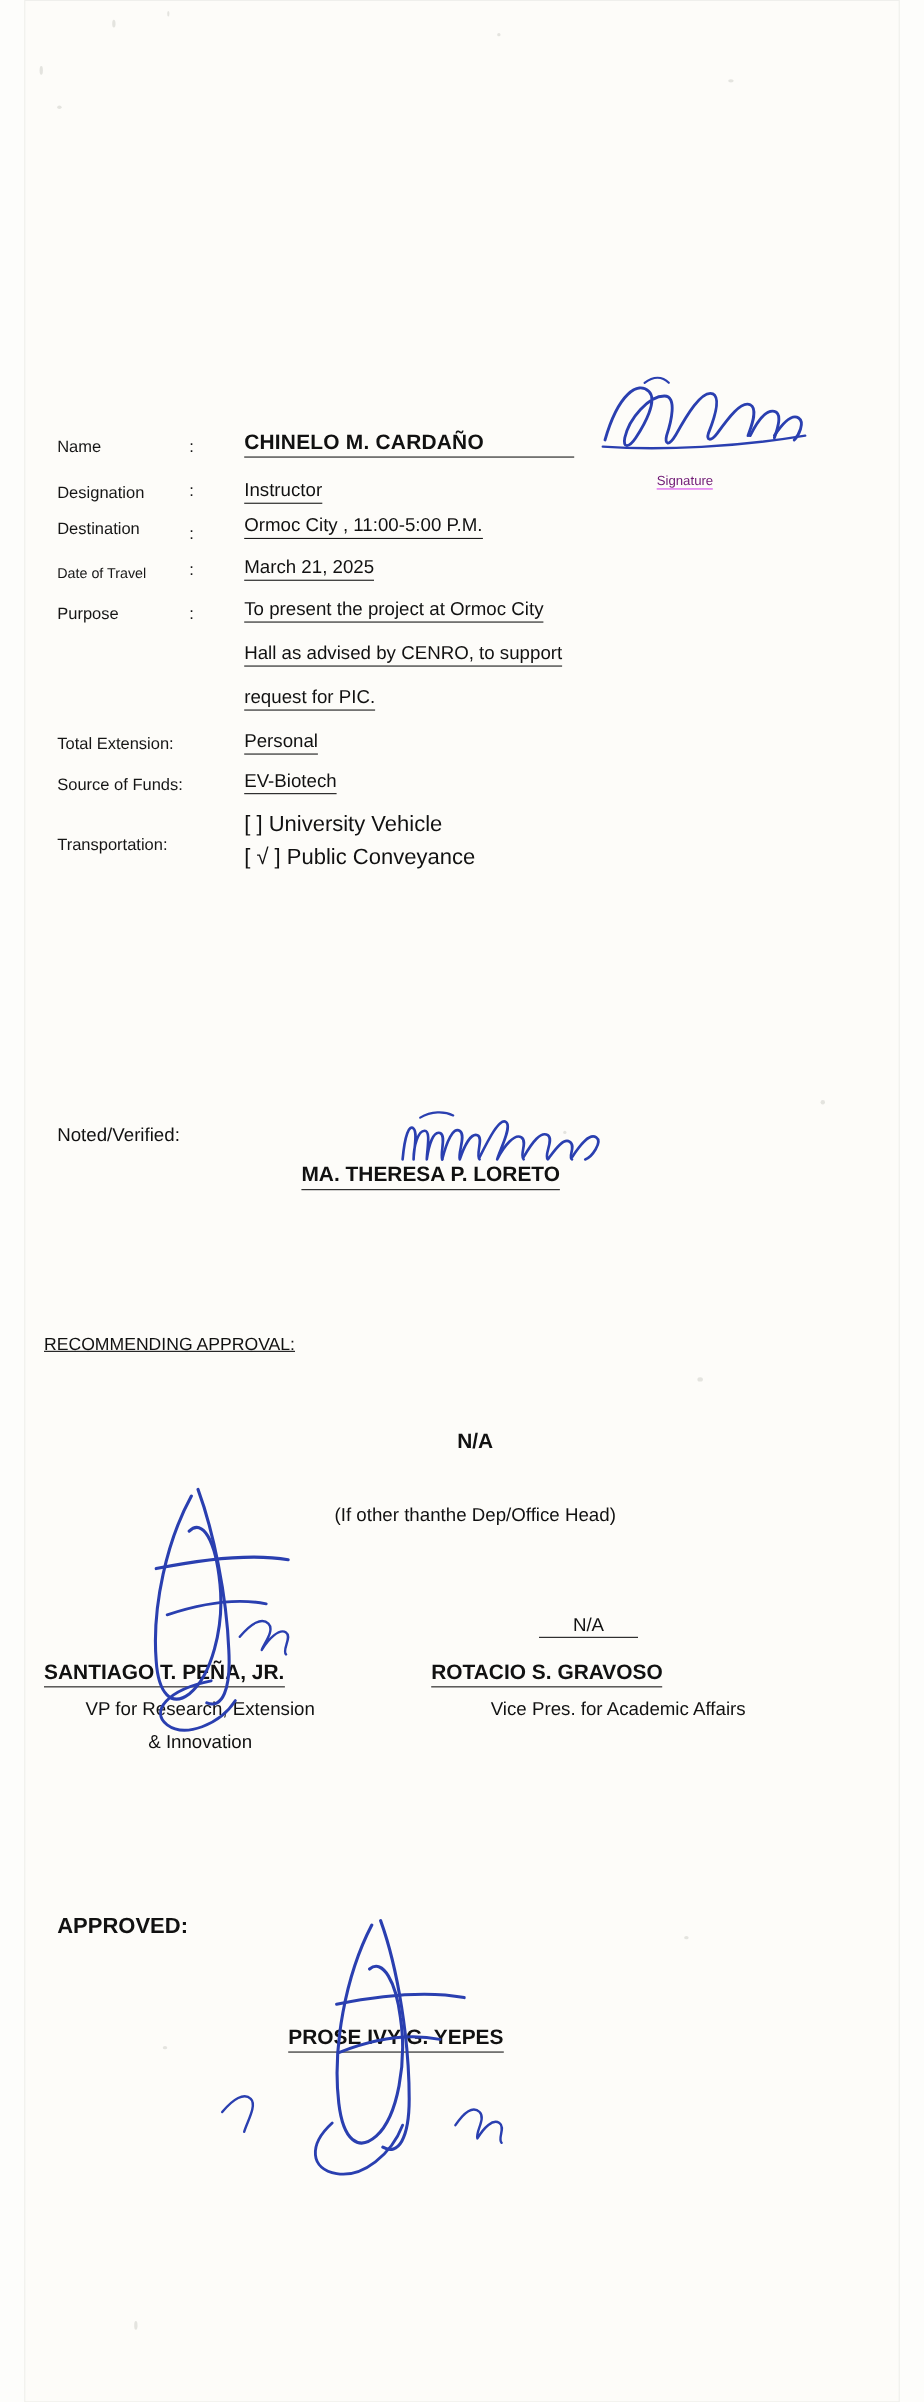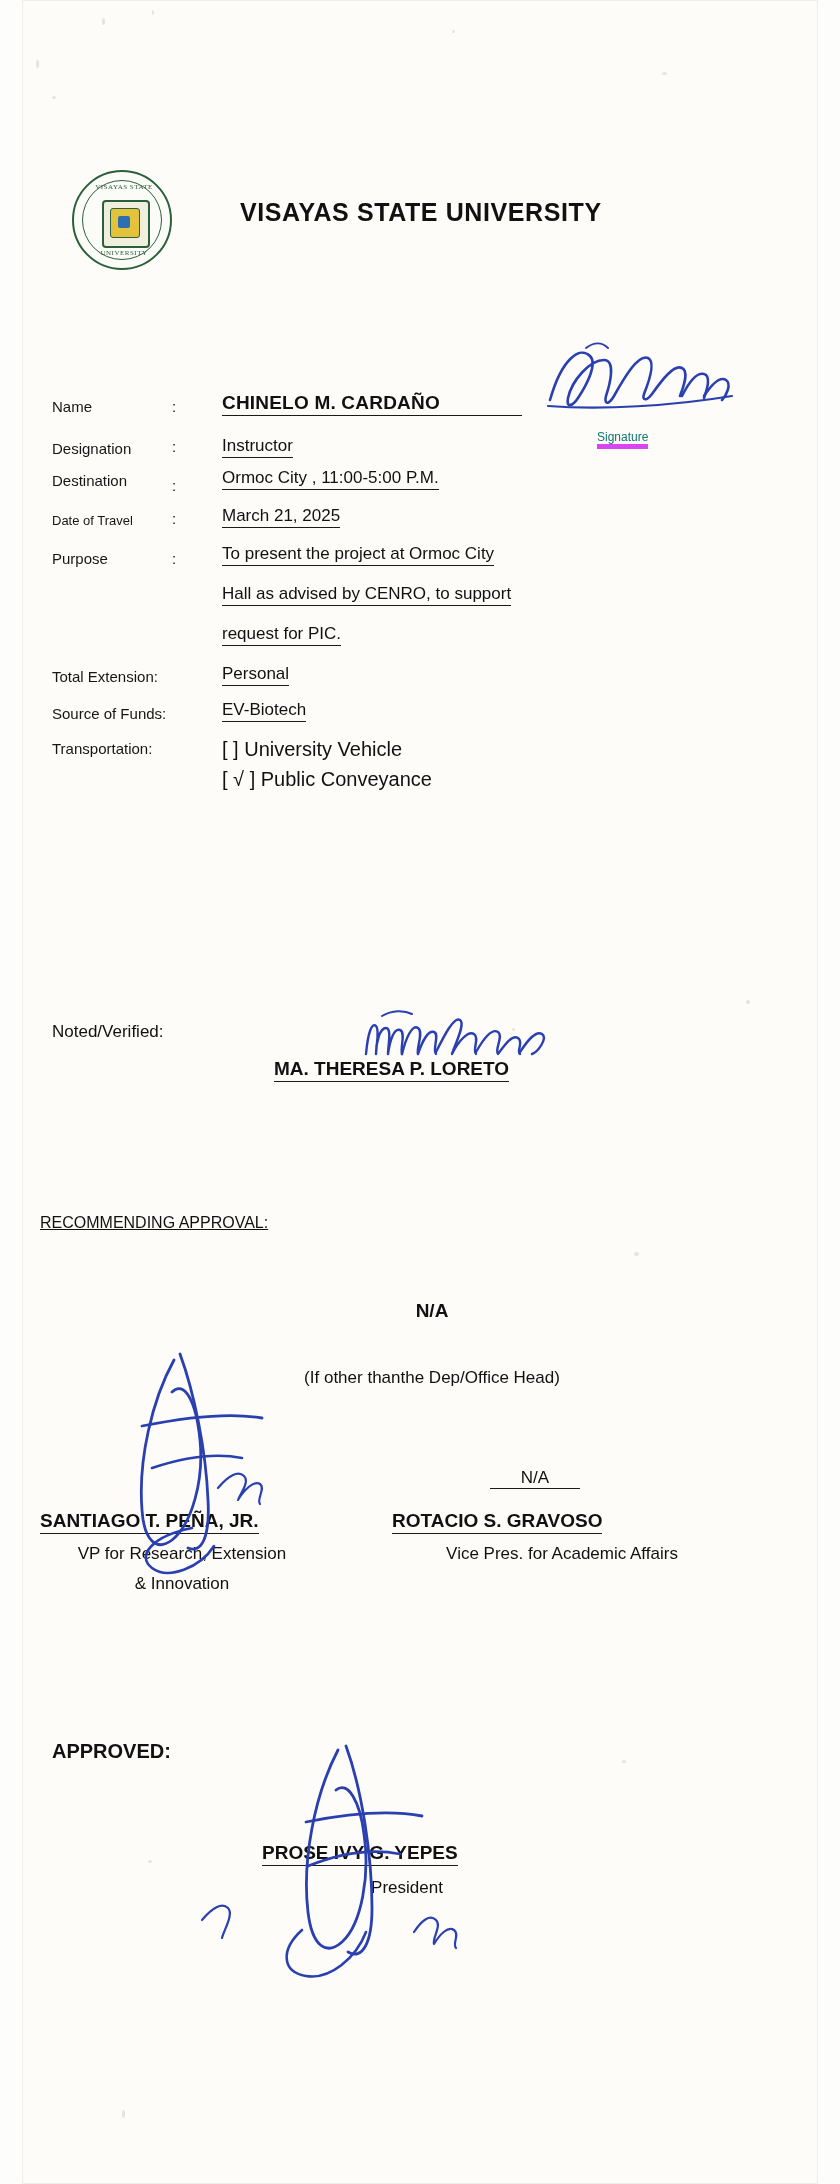--- a/index.html
+++ b/index.html
@@ -125,22 +125,22 @@
     color: #111;
     white-space: nowrap;
     border-bottom: 1.3px solid #1a1a1a;
     padding-bottom: 1px;
   }
   .val.bold { font-weight: bold; font-size: 19px; letter-spacing: .2px; }
 
   .sigword {
     position: absolute;
     font-size: 12px;
-    color: #0f766e;
-    border-bottom: 5px solid #d946ef;
+    color: #701a75;
+    border-bottom: 1px solid #d946ef;
   }
 
   .optline {
     position: absolute;
     font-size: 20px;
     color: #111;
     white-space: nowrap;
   }
 
   
@@ -199,31 +199,20 @@
     <div class="speck" style="left:640px; top:72px;  width:5px;  height:3px;"></div>
     <div class="speck" style="left:30px;  top:96px;  width:4px;  height:3px;"></div>
     <div class="speck" style="left:14px;  top:60px;  width:3px;  height:8px;"></div>
     <div class="speck" style="left:724px; top:1000px;width:4px;  height:4px;"></div>
     <div class="speck" style="left:612px; top:1252px;width:5px;  height:4px;"></div>
     <div class="speck" style="left:490px; top:1028px;width:3px;  height:3px;"></div>
     <div class="speck" style="left:126px; top:1860px;width:4px;  height:3px;"></div>
     <div class="speck" style="left:600px; top:1760px;width:4px;  height:3px;"></div>
     <div class="speck" style="left:100px; top:2110px;width:3px;  height:8px;"></div>
 
-    <div class="header">
-      <div class="seal">
-        <div class="ring2"></div>
-        <div class="seal-top-text">VISAYAS STATE</div>
-        <div class="seal-bottom-text">UNIVERSITY</div>
-        <div class="inner"></div>
-        <div class="inner2"></div>
-        <div class="inner3"></div>
-      </div>
-      <div class="univ-title">VISAYAS STATE UNIVERSITY</div>
-    </div>
 
     <div class="form">
 
       <div class="lbl" style="left:30px; top:18px;">Name</div>
       <div class="colon" style="left:150px; top:18px;">:</div>
       <div class="val bold" style="left:200px; top:12px; width:300px;">CHINELO M. CARDAÑO</div>
 
       <div class="sigword" style="left:575px; top:50px;">Signature</div>
 
       <div class="lbl" style="left:30px; top:60px;">Designation</div>
@@ -243,21 +232,21 @@
       <div class="val" style="left:200px; top:164px;">To present the project at Ormoc City</div>
       <div class="val" style="left:200px; top:204px;">Hall as advised by CENRO, to support</div>
       <div class="val" style="left:200px; top:244px;">request for PIC.</div>
 
       <div class="lbl" style="left:30px; top:288px;">Total Extension:</div>
       <div class="val" style="left:200px; top:284px;">Personal</div>
 
       <div class="lbl" style="left:30px; top:325px;">Source of Funds:</div>
       <div class="val" style="left:200px; top:320px;">EV-Biotech</div>
 
-      <div class="lbl" style="left:30px; top:360px;">Transportation:</div>
+      <div class="lbl" style="left:30px; top:380px;">Transportation:</div>
       <div class="optline" style="left:200px; top:358px;">
         <span>[   ]</span>
         <span>University Vehicle</span>
       </div>
       <div class="optline" style="left:200px; top:388px;">
         <span>[ √ ]</span>
         <span>Public Conveyance</span>
       </div>
     </div>
 
@@ -272,21 +261,20 @@
     <div class="name-bold" style="left:18px; top:1510px;">SANTIAGO T. PEÑA, JR.</div>
     <div class="centered" style="left:10px; top:1544px; width:300px;">VP for Research, Extension</div>
     <div class="centered" style="left:10px; top:1574px; width:300px;">&amp; Innovation</div>
 
     <div class="na" style="left:468px; top:1468px; width:90px;">N/A</div>
     <div class="name-bold" style="left:370px; top:1510px;">ROTACIO S. GRAVOSO</div>
     <div class="centered" style="left:350px; top:1544px; width:380px;">Vice Pres. for Academic Affairs</div>
 
     <div class="sect-label bold" style="left:30px; top:1740px; font-size:20px;">APPROVED:</div>
     <div class="name-bold" style="left:240px; top:1842px;">PROSE IVY G. YEPES</div>
-    <div class="centered" style="left:200px; top:1878px; width:370px;">President</div>
 
     <div class="ink" style="left:520px; top:340px;">
       <svg width="200" height="90" viewBox="0 0 200 90">
         <path d="M8,60 C20,18 38,6 48,16 C56,24 44,46 36,58 C30,67 24,68 26,58 C30,40 48,20 62,20 C74,20 68,44 64,56 C62,64 66,66 72,56 C82,38 96,14 106,18 C114,22 106,44 102,54 C100,60 104,62 110,54 C120,40 132,24 140,28 C148,32 140,50 138,56" stroke-width="2.6"></path>
         <path d="M140,56 C146,44 154,32 162,34 C170,36 164,52 162,58" stroke-width="2.6"></path>
         <path d="M162,56 C170,44 178,36 184,40 C190,44 184,56 180,60" stroke-width="2.6"></path>
         <path d="M6,66 C60,70 130,66 190,56" stroke-width="2.2"></path>
         <path d="M44,8 C52,2 60,2 66,8" stroke-width="2"></path>
       </svg>
     </div>

